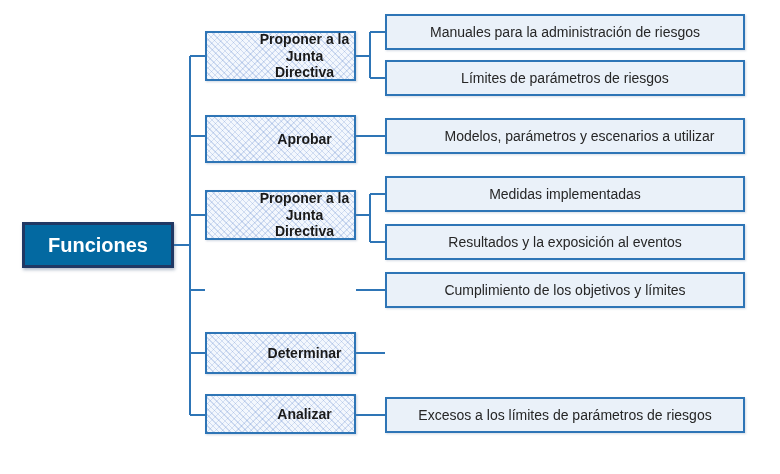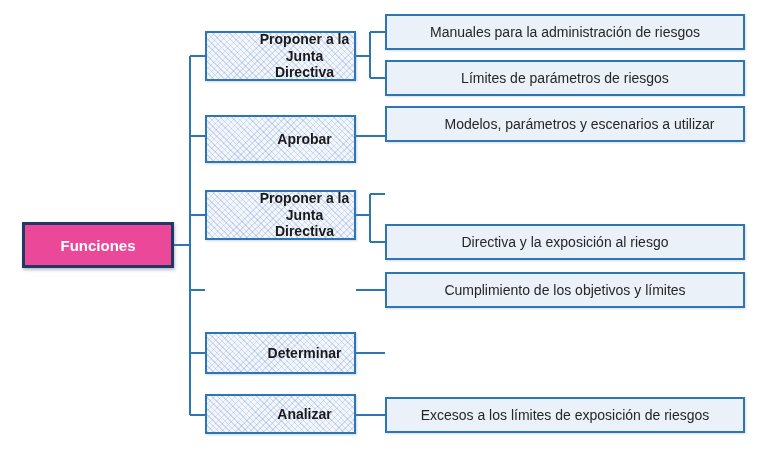--- a/index.html
+++ b/index.html
@@ -29,25 +29,25 @@
     position: absolute;
     box-sizing: border-box;
     display: flex;
     align-items: center;
     justify-content: center;
     text-align: center;
   }
   .root-box {
     left: 22px; top: 222px;
     width: 152px; height: 46px;
-    background: #ec4899;
+    background: #0369a1;
     border: 3px solid #203864;
     color: #ffffff;
     font-weight: bold;
-    font-size: 15px;
+    font-size: 20px;
     box-shadow: 1px 2px 3px rgba(90,110,140,0.45);
   }
   .mid-box {
     left: 205px;
     width: 151px;
     background-color: #f3f7fd;
     background-image:
       repeating-linear-gradient(45deg,  rgba(68,114,196,0.22) 0 1px, transparent 1px 4px),
       repeating-linear-gradient(135deg, rgba(68,114,196,0.18) 0 1px, transparent 1px 5px);
     border: 2px solid #2e75b6;
@@ -107,18 +107,19 @@
   <div class="node root-box">Funciones</div>
 
   <div class="node mid-box" style="top:31px;  height:50px;">Proponer a la Junta Directiva</div>
   <div class="node mid-box" style="top:115px; height:48px;">Aprobar</div>
   <div class="node mid-box" style="top:190px; height:50px;">Proponer a la Junta Directiva</div>
   <div class="node mid-box" style="top:332px; height:42px;">Determinar</div>
   <div class="node mid-box" style="top:394px; height:40px;">Analizar</div>
 
   <div class="node right-box" style="top:14px;">Manuales para la administración de riesgos</div>
   <div class="node right-box" style="top:60px;">Límites de parámetros de riesgos</div>
-  <div class="node right-box" style="top:106px;padding-left:29px;">Modelos, parámetros y escenarios a utilizar</div>
-  <div class="node right-box" style="top:224px;">Directiva y la exposición al riesgo</div>
+  <div class="node right-box" style="top:118px;padding-left:29px;">Modelos, parámetros y escenarios a utilizar</div>
+  <div class="node right-box" style="top:176px;">Medidas implementadas</div>
+  <div class="node right-box" style="top:224px;">Resultados y la exposición al eventos</div>
   <div class="node right-box" style="top:272px;">Cumplimiento de los objetivos y límites</div>
-  <div class="node right-box" style="top:397px;">Excesos a los límites de exposición de riesgos</div>
+  <div class="node right-box" style="top:397px;">Excesos a los límites de parámetros de riesgos</div>
 
 </div>
 
 </body></html>

